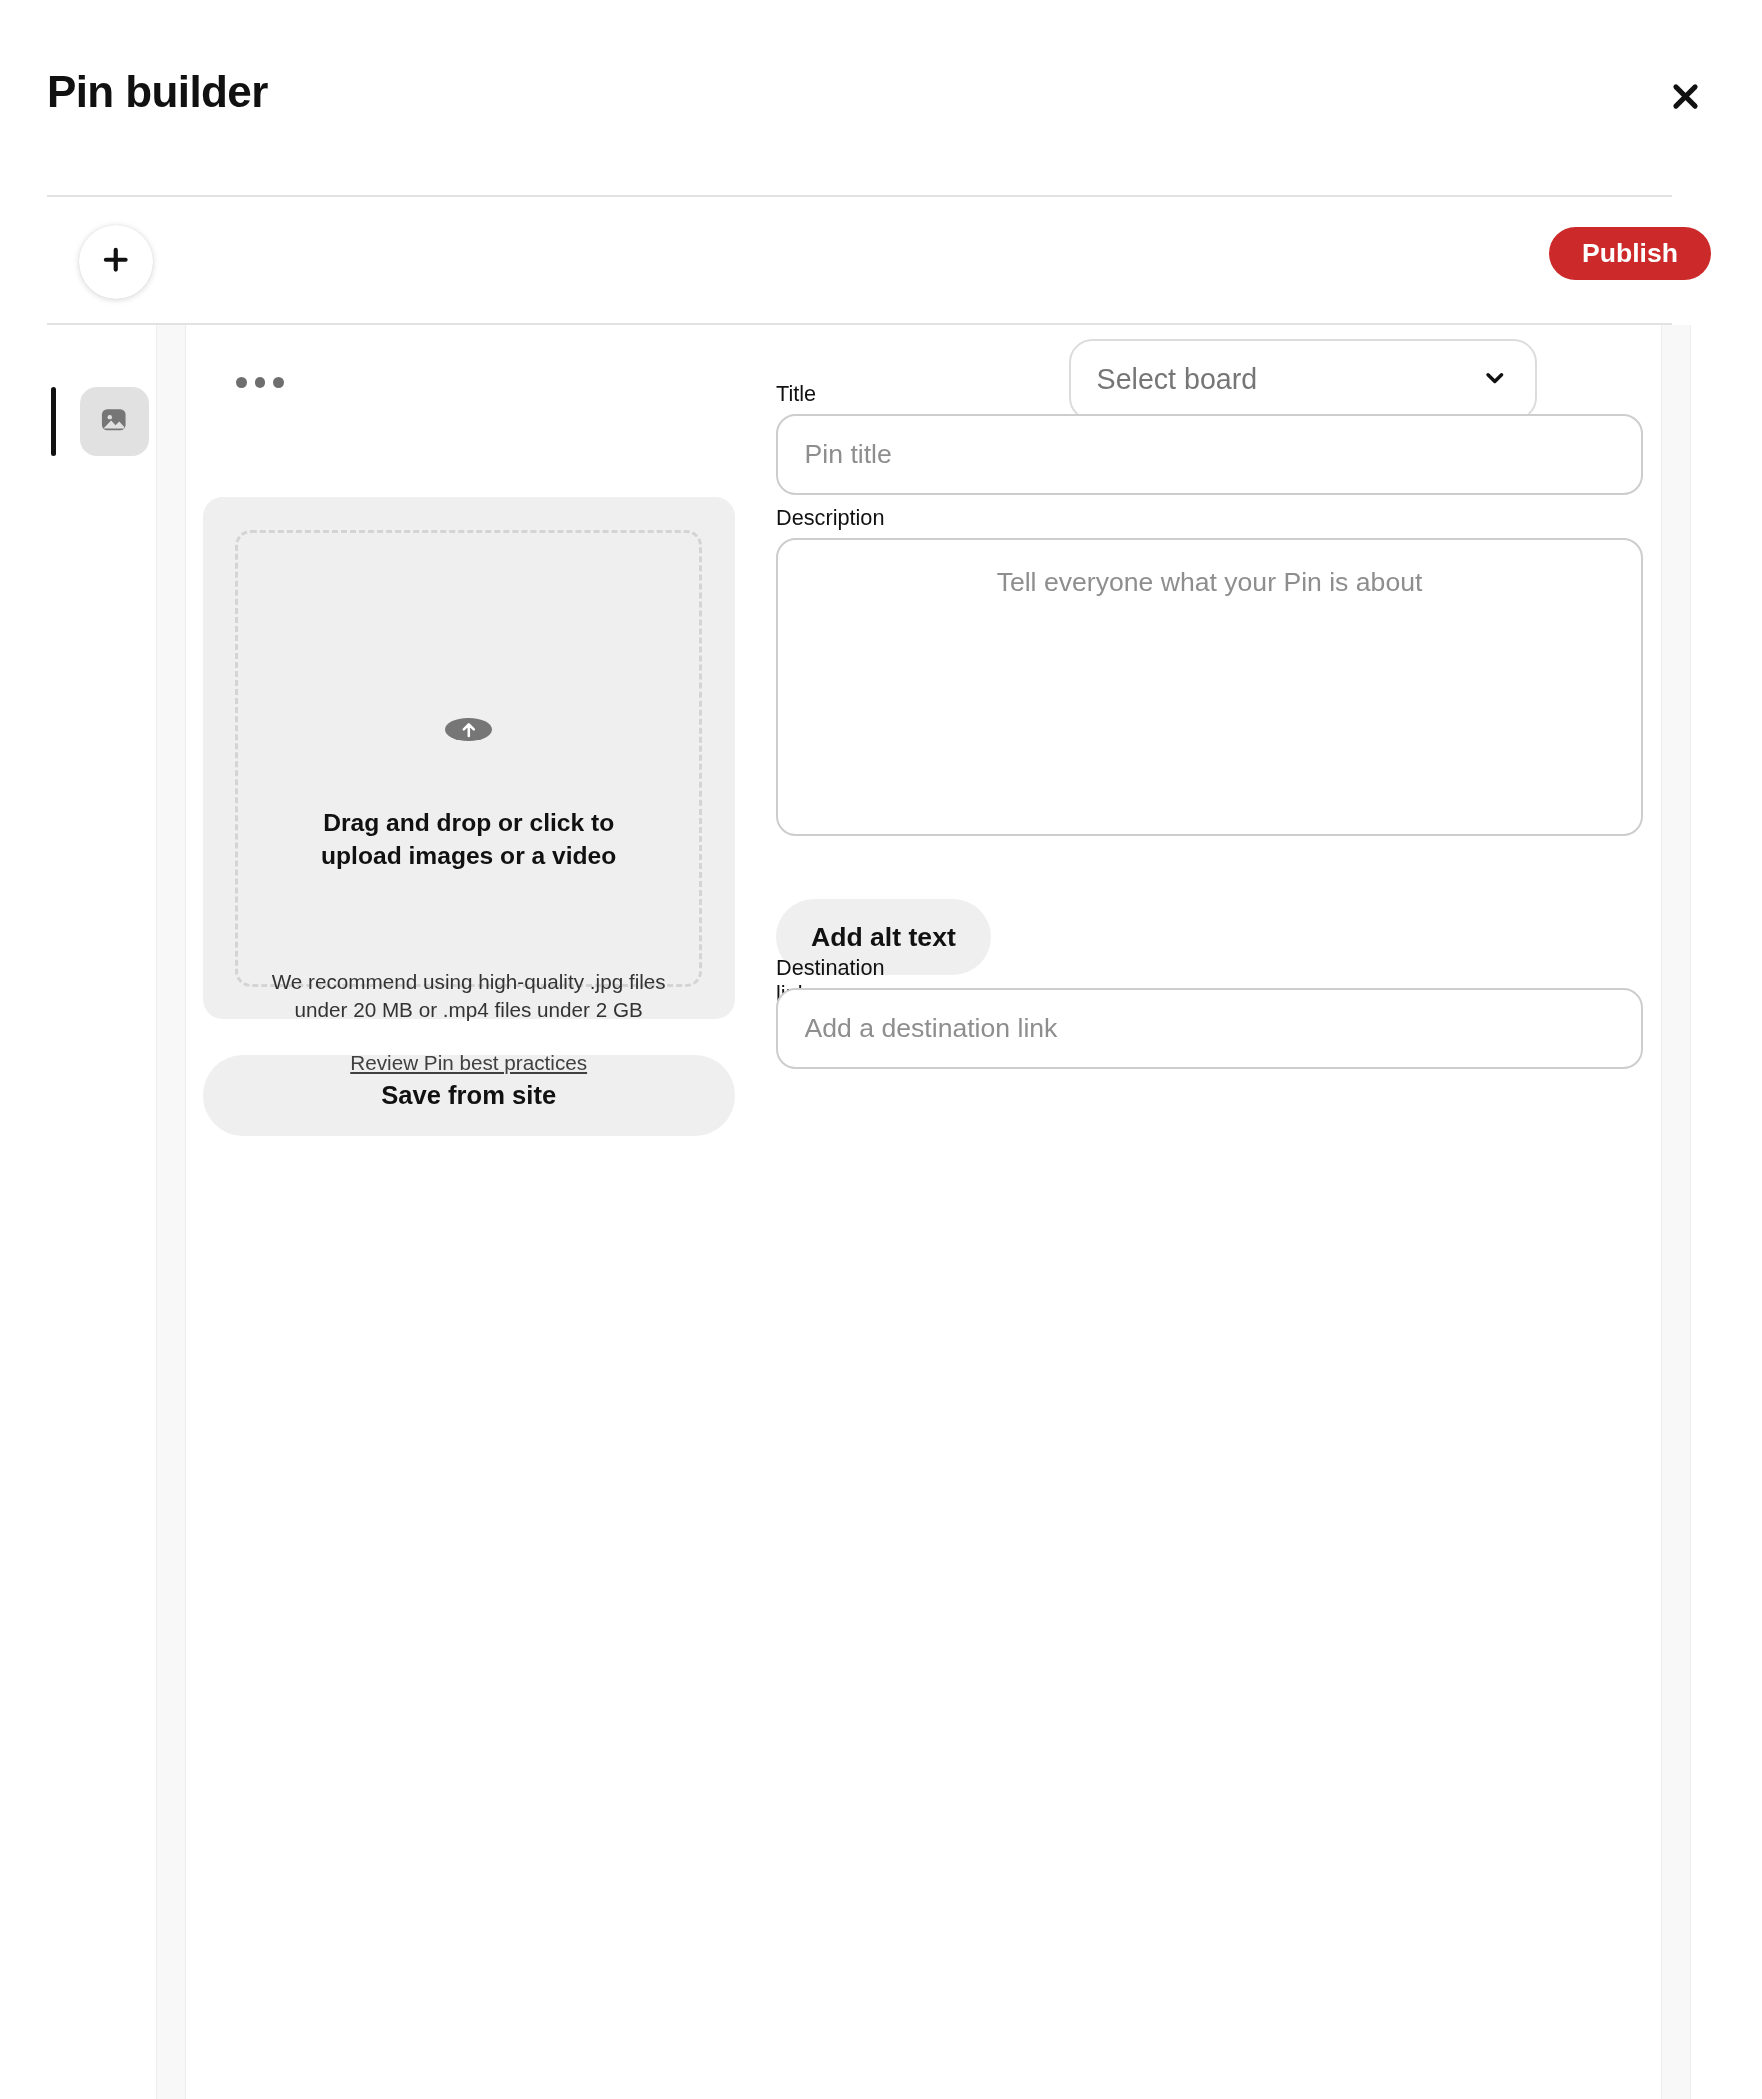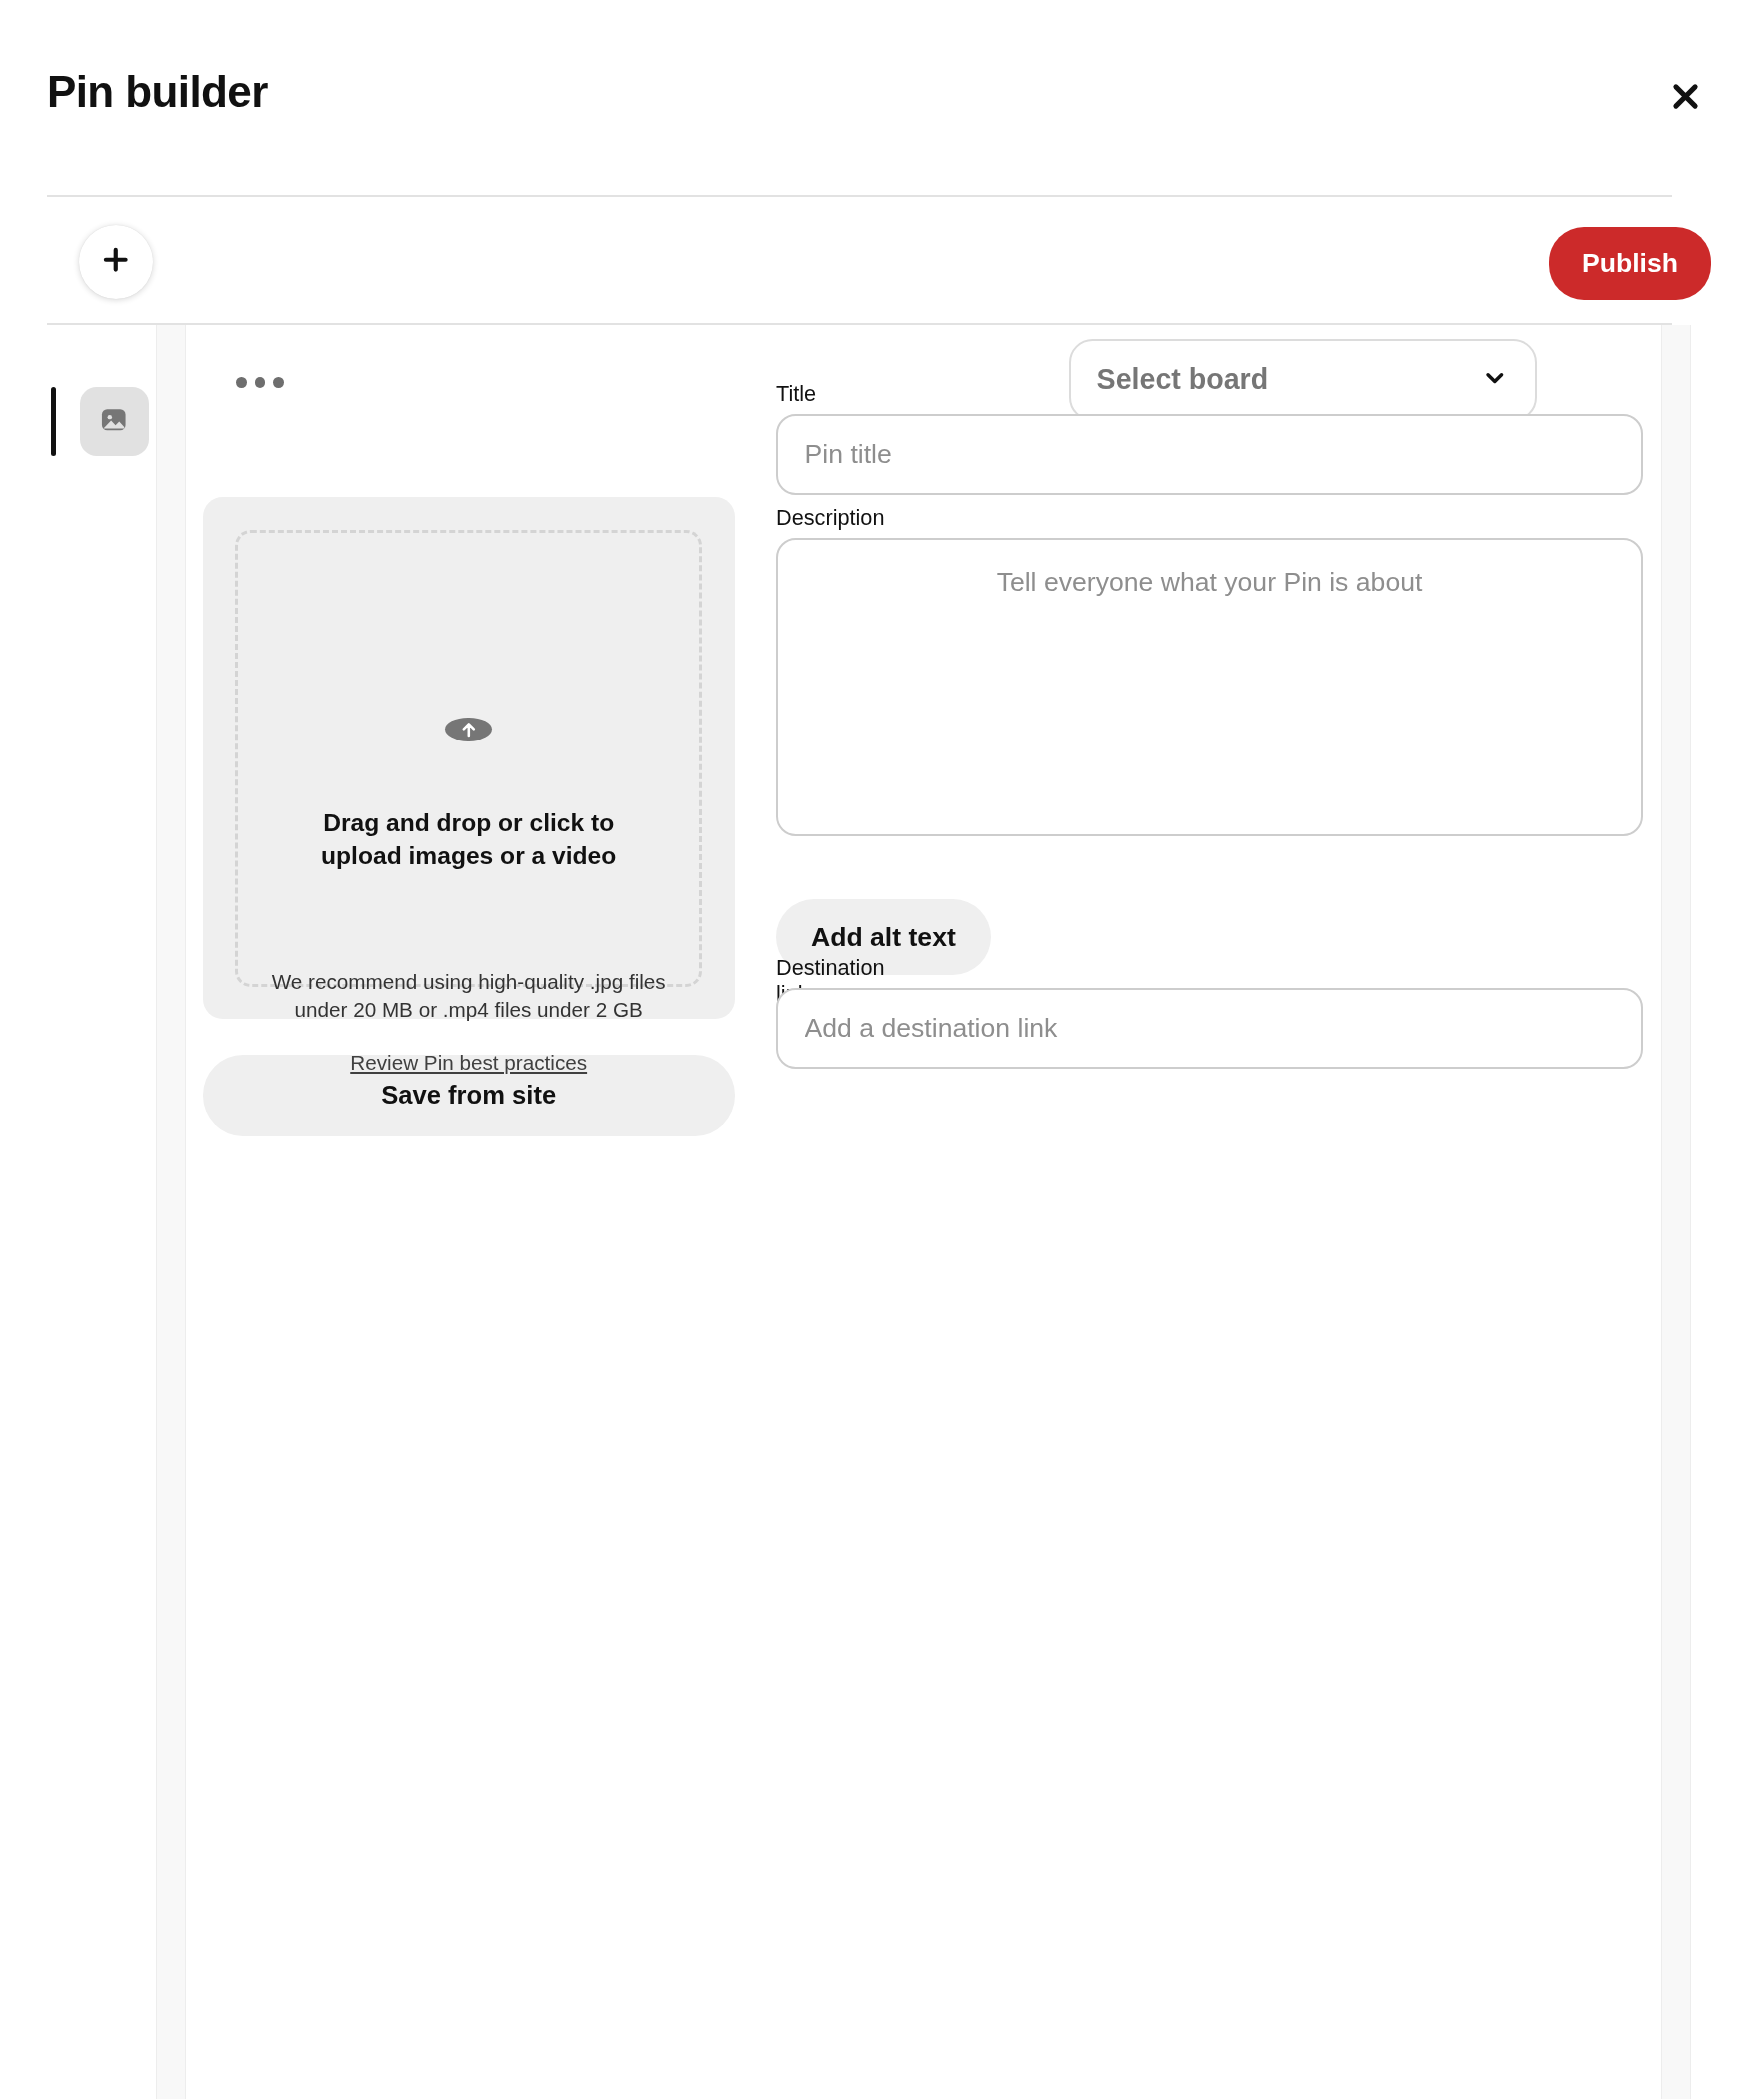--- a/index.html
+++ b/index.html
@@ -78,21 +78,21 @@
     display: flex;
     align-items: center;
     justify-content: center;
     cursor: pointer;
     border: none;
   }
   .publish-btn {
     position: absolute;
     right: 51px;
     top: 29.6px;
-    height: 73px;
+    height: 53px;
     padding: 0 33px;
     border-radius: 35px;
     background: #cc2a2a;
     color: #ffffff;
     font-size: 26.6px;
     font-weight: bold;
     display: flex;
     align-items: center;
     justify-content: center;
     cursor: pointer;
@@ -283,21 +283,20 @@
     top: 13.8px;
     width: 468px;
     height: 82px;
     border: 2px solid #dcdcdc;
     border-radius: 23.6px;
     background: #ffffff;
     display: flex;
     align-items: center;
     padding: 0 25.6px;
     cursor: pointer;
-    font-weight: bold;
   }
   .board-select-label {
     flex: 1;
     font-size: 28.6px;
     color: #767676;
   }
 
   .field-label {
     font-size: 21.7px;
     color: #111111;

